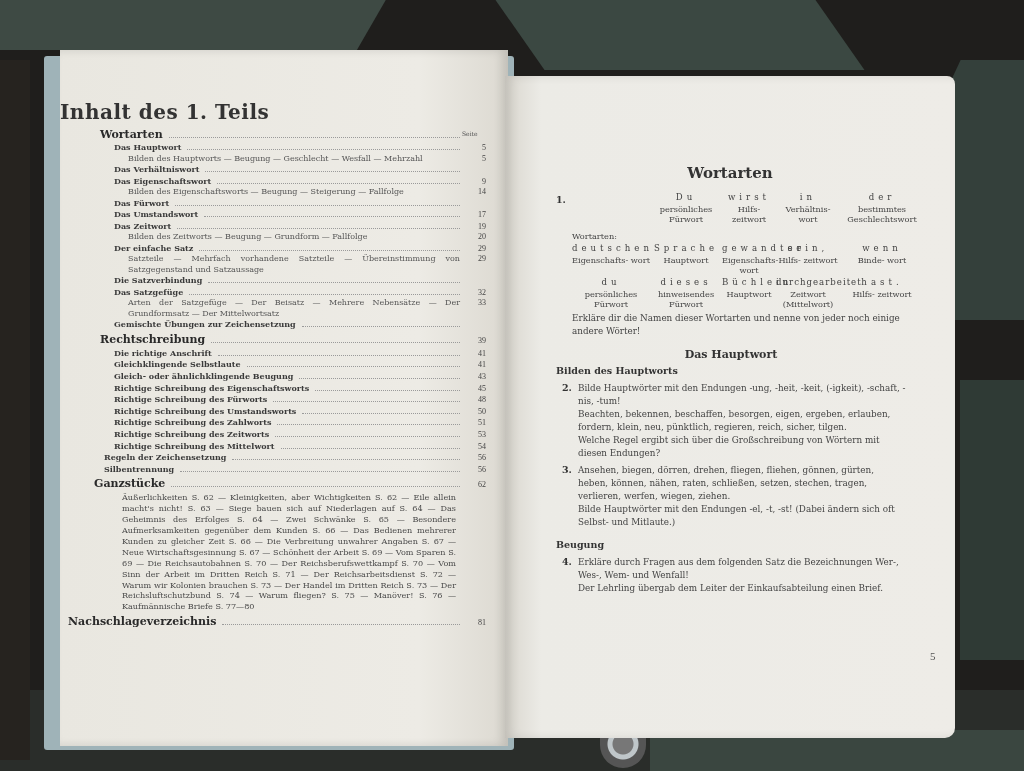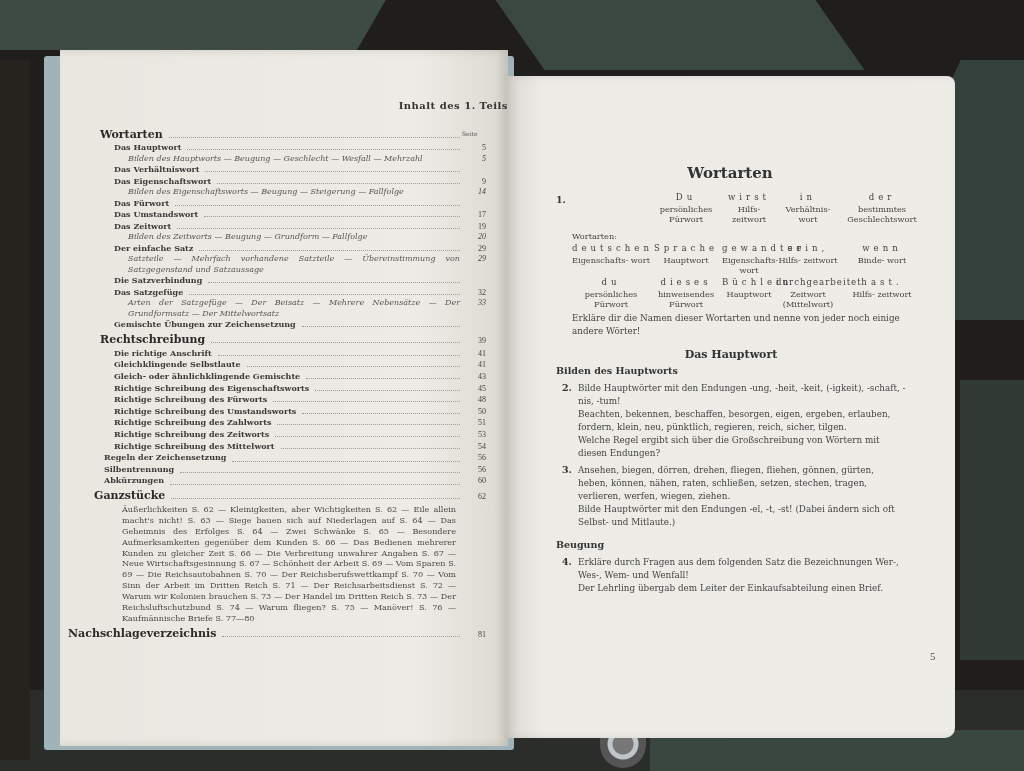--- a/index.html
+++ b/index.html
@@ -20,35 +20,35 @@
   
   .cover-left{position:absolute;left:44px;top:56px;width:470px;height:694px;background:#9fb3b8;border-radius:3px;}
   .page-left{position:absolute;left:60px;top:50px;width:448px;height:696px;
     background:linear-gradient(90deg,#e9e7e0 0%,#edebe5 80%,#dcd9d1 100%);
     box-shadow:inset -6px 0 10px rgba(0,0,0,.12);}
   .page-right{position:absolute;left:505px;top:76px;width:450px;height:662px;
     background:linear-gradient(90deg,#d9d6ce 0%,#ecebe6 8%,#eeece7 100%);
     border-radius:0 8px 10px 0;box-shadow:inset 6px 0 10px rgba(0,0,0,.10);}
   .rivet{position:absolute;left:600px;top:738px;width:46px;height:30px;border-radius:0 0 23px 23px;
     background:radial-gradient(circle at 50% 20%,#777 0 10px,#bfc6c9 11px 15px,#555 16px);}
-  .toc-title{position:absolute;left:60px;top:100px;width:448px;text-align:right;
-    font-size:10px;font-weight:bold;letter-spacing:.5px;color:#333;}
+  .toc-title{position:absolute;left:60px;top:100px;width:448px;text-align:left;
+    font-size:20px;font-weight:bold;letter-spacing:.5px;color:#333;}
   .toc-col-label{position:absolute;left:462px;top:130px;font-size:6px;color:#555;}
   .toc{position:absolute;left:100px;top:126px;width:386px;font-size:8.6px;color:#3a3a3a;}
   .row{position:relative;display:flex;align-items:baseline;line-height:11.6px;}
   .row .lbl{white-space:nowrap;}
   .row .dots{flex:1;border-bottom:1.5px dotted #9a9a9a;margin:0 8px 2px 6px;height:1px;}
   .row .pg{width:18px;text-align:right;font-size:8px;color:#444;font-family:"Liberation Serif",serif;}
   .lvl1 .lbl{font-weight:bold;font-size:11px;color:#2a2a2a;}
   .lvl1{line-height:15px;margin-top:1px;}
   .lvl2{padding-left:14px;}
   .lvl2 .lbl{font-weight:bold;font-size:8px;}
-  .lvl2b{padding-left:4px;align-items:flex-end;}
+  .lvl2b{padding-left:4px;}
   .lvl2b .lbl{font-weight:bold;font-size:8px;}
-  .desc{padding-left:28px;padding-right:26px;font-size:8px;color:#555;line-height:10.4px;text-align:justify;position:relative;font-style:italic;}
+  .desc{padding-left:28px;padding-right:26px;font-size:8px;color:#555;line-height:10.4px;text-align:justify;position:relative;}
   .desc .pg{position:absolute;right:0;top:0;width:18px;text-align:right;font-size:8px;color:#444;font-family:"Liberation Serif",serif;}
   .gz{padding-left:22px;padding-right:30px;font-size:8.1px;color:#4a4a4a;line-height:10.9px;text-align:justify;}
 
   .rp-title{position:absolute;left:505px;top:164px;width:450px;text-align:center;font-size:15px;font-weight:bold;color:#333;}
   .rp{position:absolute;left:556px;top:192px;width:350px;font-size:8.4px;color:#444;}
   .num{position:absolute;font-weight:bold;font-size:9.5px;color:#333;}
   .grid{display:grid;font-size:8.2px;line-height:10px;text-align:center;color:#444;}
   .spaced{letter-spacing:4px;font-size:8.6px;}
   .para{font-size:8.8px;line-height:13px;color:#444;}
   .h2{text-align:center;font-weight:bold;font-size:11px;color:#333;margin:10px 0 2px;}
@@ -152,21 +152,21 @@
       <span class="lbl">Die richtige Anschrift</span>
       <span class="dots"></span>
       <span class="pg">41</span>
     </div>
   <div class="row lvl2">
       <span class="lbl">Gleichklingende Selbstlaute</span>
       <span class="dots"></span>
       <span class="pg">41</span>
     </div>
   <div class="row lvl2">
-      <span class="lbl">Gleich- oder ähnlichklingende Gemischte</span>
+      <span class="lbl">Gleich- oder ähnlichklingende Beugung</span>
       <span class="dots"></span>
       <span class="pg">43</span>
     </div>
   <div class="row lvl2">
       <span class="lbl">Richtige Schreibung des Eigenschaftsworts</span>
       <span class="dots"></span>
       <span class="pg">45</span>
     </div>
   <div class="row lvl2">
       <span class="lbl">Richtige Schreibung des Fürworts</span>
@@ -195,25 +195,20 @@
     </div>
   <div class="row lvl2b">
       <span class="lbl">Regeln der Zeichensetzung</span>
       <span class="dots"></span>
       <span class="pg">56</span>
     </div>
   <div class="row lvl2b">
       <span class="lbl">Silbentrennung</span>
       <span class="dots"></span>
       <span class="pg">56</span>
-    </div>
-  <div class="row lvl2b">
-      <span class="lbl">Abkürzungen</span>
-      <span class="dots"></span>
-      <span class="pg">60</span>
     </div>
 
   <div class="row lvl1" style="margin-left:-6px;">
     <span class="lbl">Ganzstücke</span>
       <span class="dots"></span>
       <span class="pg">62</span>
   </div>
   <div class="gz">Äußerlichkeiten S. 62 — Kleinigkeiten, aber Wichtigkeiten S. 62 — Eile allein macht's nicht! S. 63 — Siege bauen sich auf Niederlagen auf S. 64 — Das Geheimnis des Erfolges S. 64 — Zwei Schwänke S. 65 — Besondere Aufmerksamkeiten gegenüber dem Kunden S. 66 — Das Bedienen mehrerer Kunden zu gleicher Zeit S. 66 — Die Verbreitung unwahrer Angaben S. 67 — Neue Wirtschaftsgesinnung S. 67 — Schönheit der Arbeit S. 69 — Vom Sparen S. 69 — Die Reichsautobahnen S. 70 — Der Reichsberufswettkampf S. 70 — Vom Sinn der Arbeit im Dritten Reich S. 71 — Der Reichsarbeitsdienst S. 72 — Warum wir Kolonien brauchen S. 73 — Der Handel im Dritten Reich S. 73 — Der Reichsluftschutzbund S. 74 — Warum fliegen? S. 75 — Manöver! S. 76 — Kaufmännische Briefe S. 77—80</div>
 
   <div class="row lvl1" style="margin-left:-32px;margin-top:2px;justify-content:center;">

